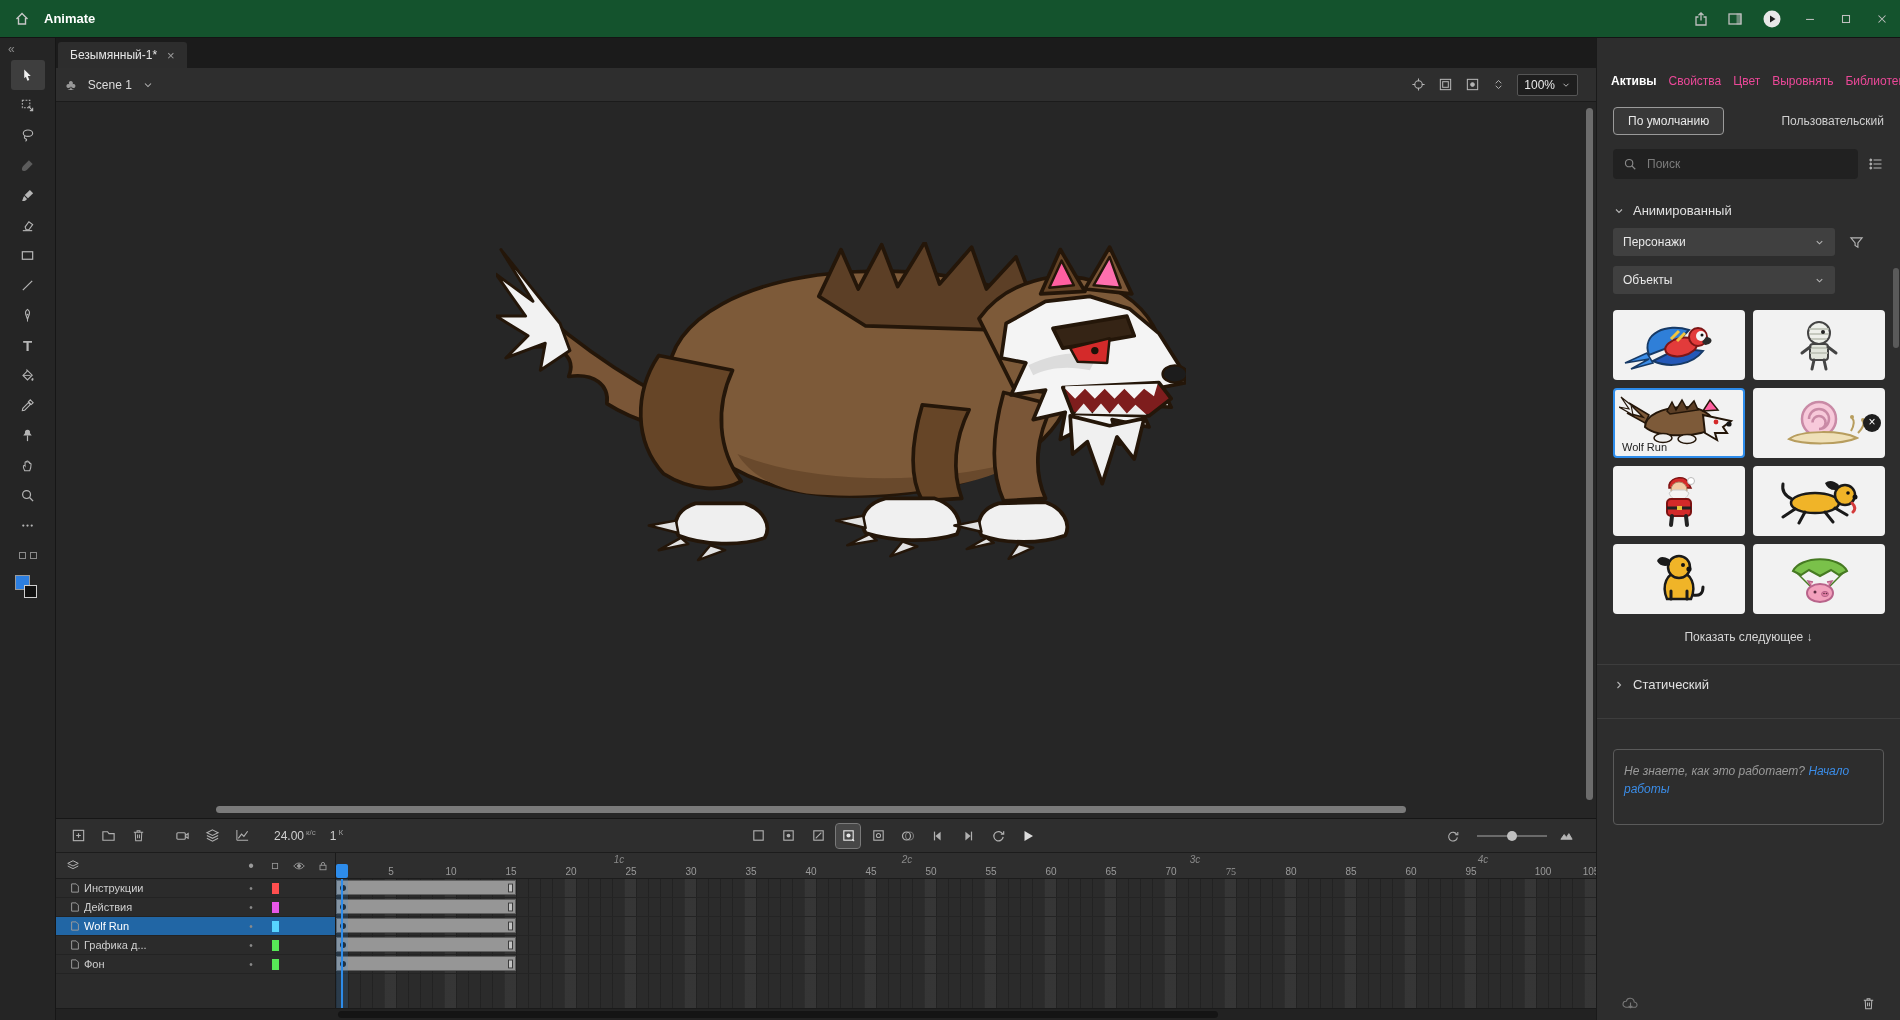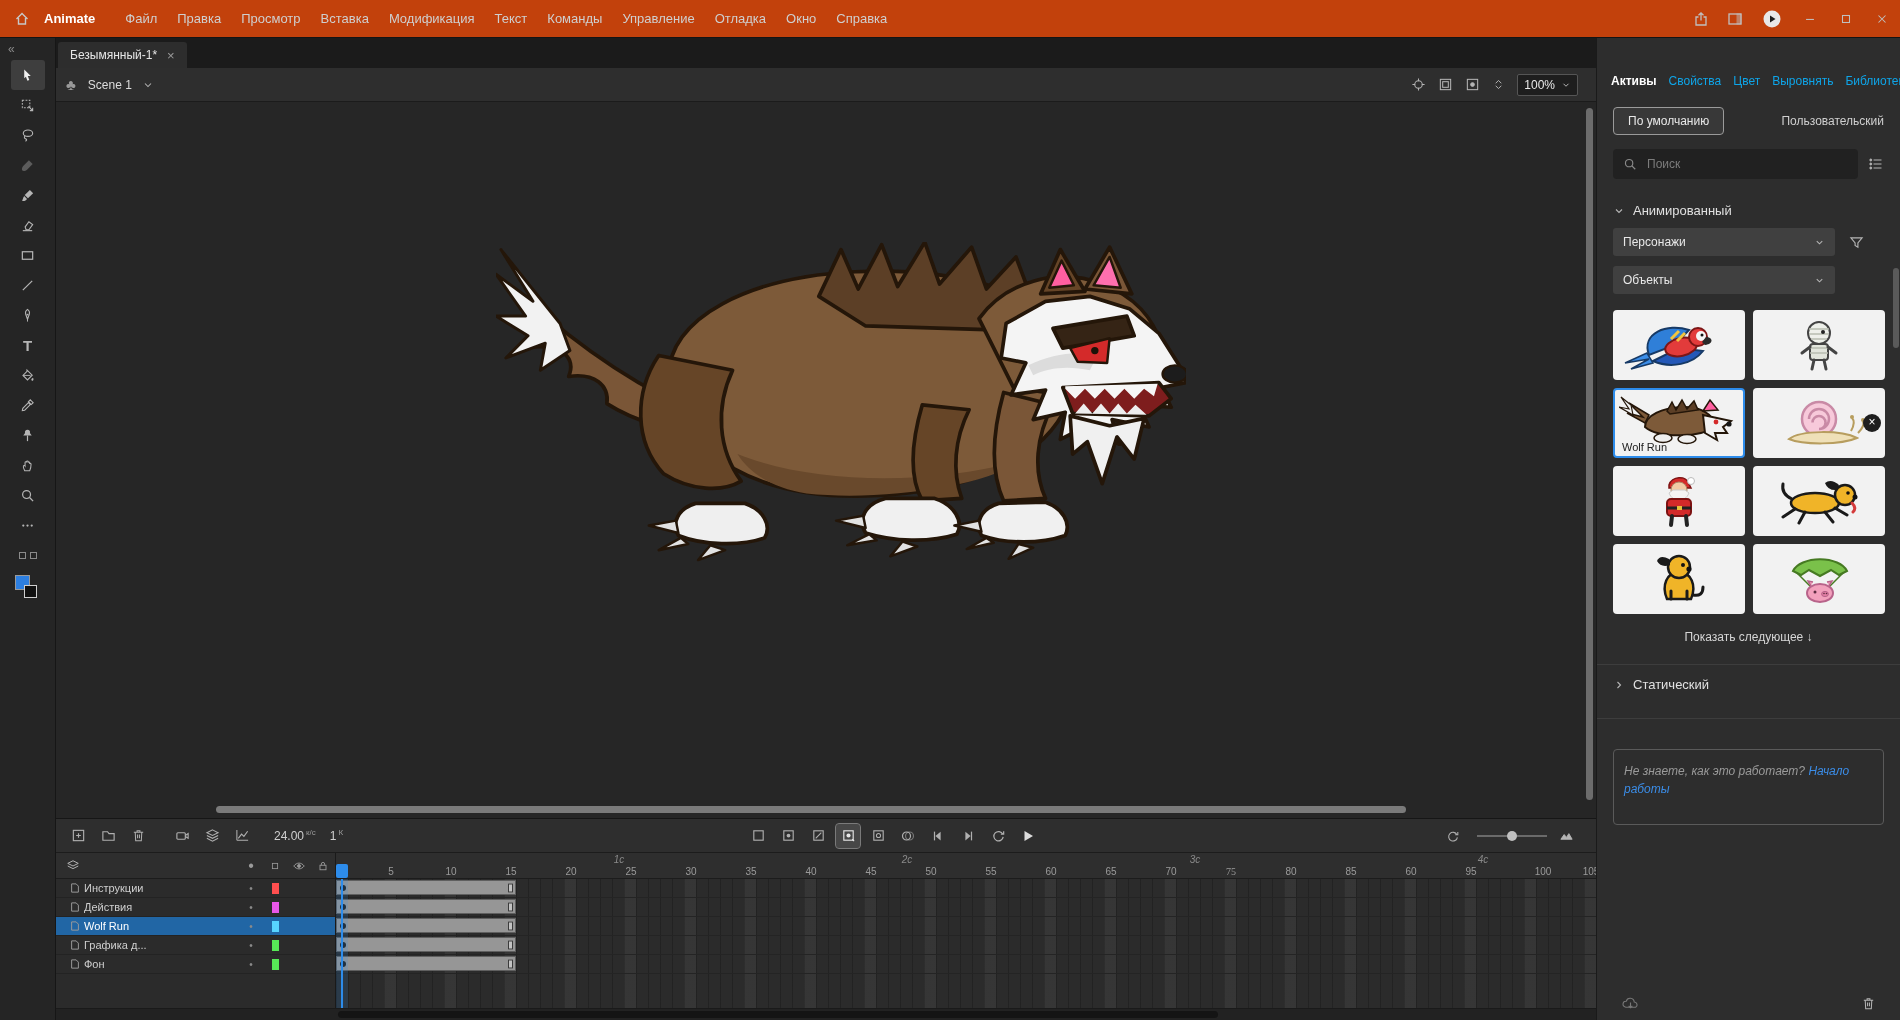--- a/index.html
+++ b/index.html
@@ -3,21 +3,21 @@
 <meta charset="utf-8">
 <style>
   html,body{margin:0;padding:0;width:1900px;height:1020px;overflow:hidden;background:#1d1d1d;
     font-family:"Liberation Sans","DejaVu Sans",sans-serif;color:#cfcfcf;-webkit-font-smoothing:antialiased;}
   *{box-sizing:border-box;}
   svg{display:block;}
   .ic{color:#b5b5b5;}
   .ic svg{stroke:currentColor;}
 
   
-  .topbar{height:38px;background:#c2410c;display:flex;align-items:center;border-bottom:1px solid #141414;}
+  .topbar{height:38px;background:#14532d;display:flex;align-items:center;border-bottom:1px solid #141414;}
   .tb-home{margin-left:14px;color:#c8c8c8;}
   .brand{margin:0 20px 0 14px;color:#ffffff;font-size:13px;font-weight:bold;}
   .menus{display:flex;align-items:center;}
   .menu-item{padding:0 10px;font-size:13px;color:#cfcfcf;cursor:default;}
   .tb-right{margin-left:auto;display:flex;align-items:center;}
   .tb-ic{width:34px;height:38px;display:flex;align-items:center;justify-content:center;color:#c0c0c0;}
   .wbtn{width:36px;height:38px;display:flex;align-items:center;justify-content:center;color:#c0c0c0;}
   .playcirc{width:40px;height:38px;display:flex;align-items:center;justify-content:center;}
 
   
@@ -97,21 +97,21 @@
   .kend{position:absolute;right:2px;top:50%;transform:translateY(-50%);width:5px;height:9px;border:1px solid #3a3a3a;background:#c2c2c2;}
   .ph-head{position:absolute;left:0;top:11px;width:12px;height:14px;background:#2d8ceb;border-radius:2px;z-index:4;}
   .ph-col{position:absolute;left:0;top:0;bottom:0;width:12px;background:rgba(45,140,235,.16);z-index:2;}
   .ph-line{position:absolute;left:5px;top:0;bottom:0;width:2px;background:#2d8ceb;z-index:3;}
   .tl-scroll{height:12px;background:#222;position:relative;border-top:1px solid #1a1a1a;}
   .tl-thumb{position:absolute;left:282px;top:2px;width:880px;height:7px;background:#141414;border-radius:4px;}
 
   
   .rightpanel{width:304px;background:#2d2d2d;border-left:1px solid #1a1a1a;position:relative;display:flex;flex-direction:column;}
   .p-tabs{height:28px;display:flex;align-items:center;padding:0 10px 0 14px;gap:12px;background:#2d2d2d;margin-top:29px;}
-  .ptab{font-size:12px;color:#0ea5e9;}
+  .ptab{font-size:12px;color:#ec4899;}
   .ptab.active{color:#ffffff;font-weight:bold;}
   .p-tabs .sp{flex:1;}
   .p-modes{display:flex;align-items:center;justify-content:space-between;margin:12px 16px 0;}
   .mode-btn{border:1px solid #9a9a9a;border-radius:4px;background:#383838;color:#e8e8e8;font-size:12px;padding:6px 14px;}
   .mode-link{color:#cfcfcf;font-size:12px;}
   .p-search{display:flex;align-items:center;margin:14px 16px 0;gap:10px;}
   .searchbox{flex:1;display:flex;align-items:center;gap:8px;background:#212121;border-radius:4px;height:30px;padding:0 10px;color:#8a8a8a;}
   .searchbox input{flex:1;background:none;border:none;outline:none;color:#c8c8c8;font-size:12px;font-family:inherit;}
   .searchbox input::placeholder{color:#7c7c7c;}
   .p-sect{display:flex;align-items:center;gap:8px;margin:24px 16px 0;font-size:13px;color:#e0e0e0;}
@@ -134,33 +134,20 @@
 </head>
 <body>
 
 <header class="topbar">
   <span class="tb-home ic">
     <svg viewBox="0 0 16 16" width="16" height="16">
         <path d="M2.5 8 8 2.5 13.5 8M4.5 7v6h7V7" fill="none" stroke="currentColor" stroke-width="1.4"></path>
       </svg>
   </span>
   <span class="brand">Animate</span>
-  <nav class="menus">
-      <span class="menu-item">Файл</span>
-      <span class="menu-item">Правка</span>
-      <span class="menu-item">Просмотр</span>
-      <span class="menu-item">Вставка</span>
-      <span class="menu-item">Модификация</span>
-      <span class="menu-item">Текст</span>
-      <span class="menu-item">Команды</span>
-      <span class="menu-item">Управление</span>
-      <span class="menu-item">Отладка</span>
-      <span class="menu-item">Окно</span>
-      <span class="menu-item">Справка</span>
-    </nav>
   <div class="tb-right">
     <span class="tb-ic ic">
       <svg viewBox="0 0 16 16" width="16" height="16">
           <path d="M5.5 6H3v8h10V6h-2.5M8 9.5V2M5.5 4.2 8 1.8l2.5 2.4" fill="none" stroke="currentColor" stroke-width="1.3"></path>
         </svg>
     </span>
     <span class="tb-ic ic">
       <svg viewBox="0 0 16 16" width="16" height="16">
           <rect x="2" y="3" width="12" height="10" fill="none" stroke="currentColor" stroke-width="1.3"></rect>
           <rect x="10" y="3" width="4" height="10" fill="currentColor" opacity=".5"></rect>

